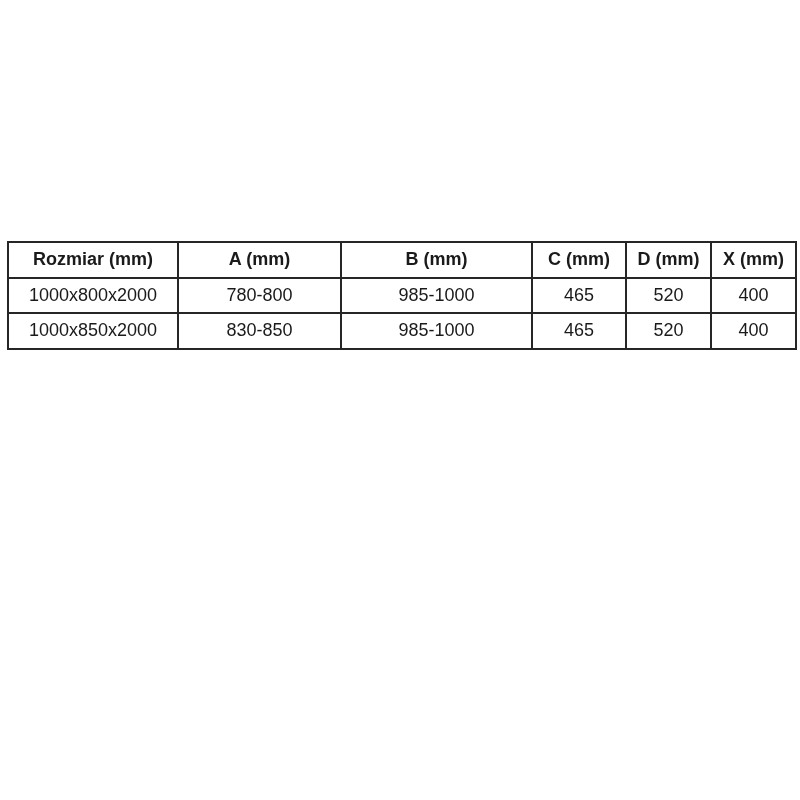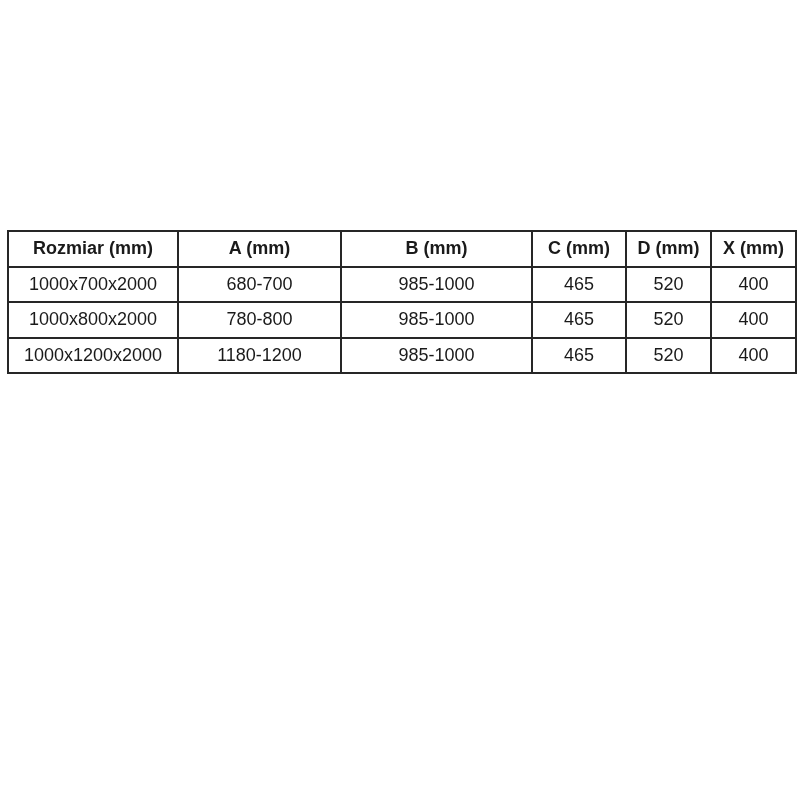--- a/index.html
+++ b/index.html
@@ -13,21 +13,21 @@
   .page {
     position: relative;
     width: 800px;
     height: 800px;
     background: #ffffff;
     overflow: hidden;
   }
   table.dim-table {
     position: absolute;
     left: 7px;
-    top: 230px;
+    top: 241px;
     width: 788px;
     border-collapse: collapse;
     table-layout: fixed;
     background: #ffffff;
   }
   table.dim-table th,
   table.dim-table td {
     border: 2px solid #262626;
     text-align: center;
     vertical-align: middle;
@@ -66,38 +66,30 @@
         <th>Rozmiar (mm)</th>
         <th>A (mm)</th>
         <th>B (mm)</th>
         <th>C (mm)</th>
         <th>D (mm)</th>
         <th>X (mm)</th>
       </tr>
     </thead>
     <tbody>
         <tr>
-          <td>1000x700x2000</td>
-          <td>680-700</td>
-          <td>985-1000</td>
-          <td>465</td>
-          <td>520</td>
-          <td>400</td>
-        </tr>
-        <tr>
           <td>1000x800x2000</td>
           <td>780-800</td>
           <td>985-1000</td>
           <td>465</td>
           <td>520</td>
           <td>400</td>
         </tr>
         <tr>
-          <td>1000x1200x2000</td>
-          <td>1180-1200</td>
+          <td>1000x850x2000</td>
+          <td>830-850</td>
           <td>985-1000</td>
           <td>465</td>
           <td>520</td>
           <td>400</td>
         </tr>
       </tbody>
   </table>
 </div>
 
 </body></html>

